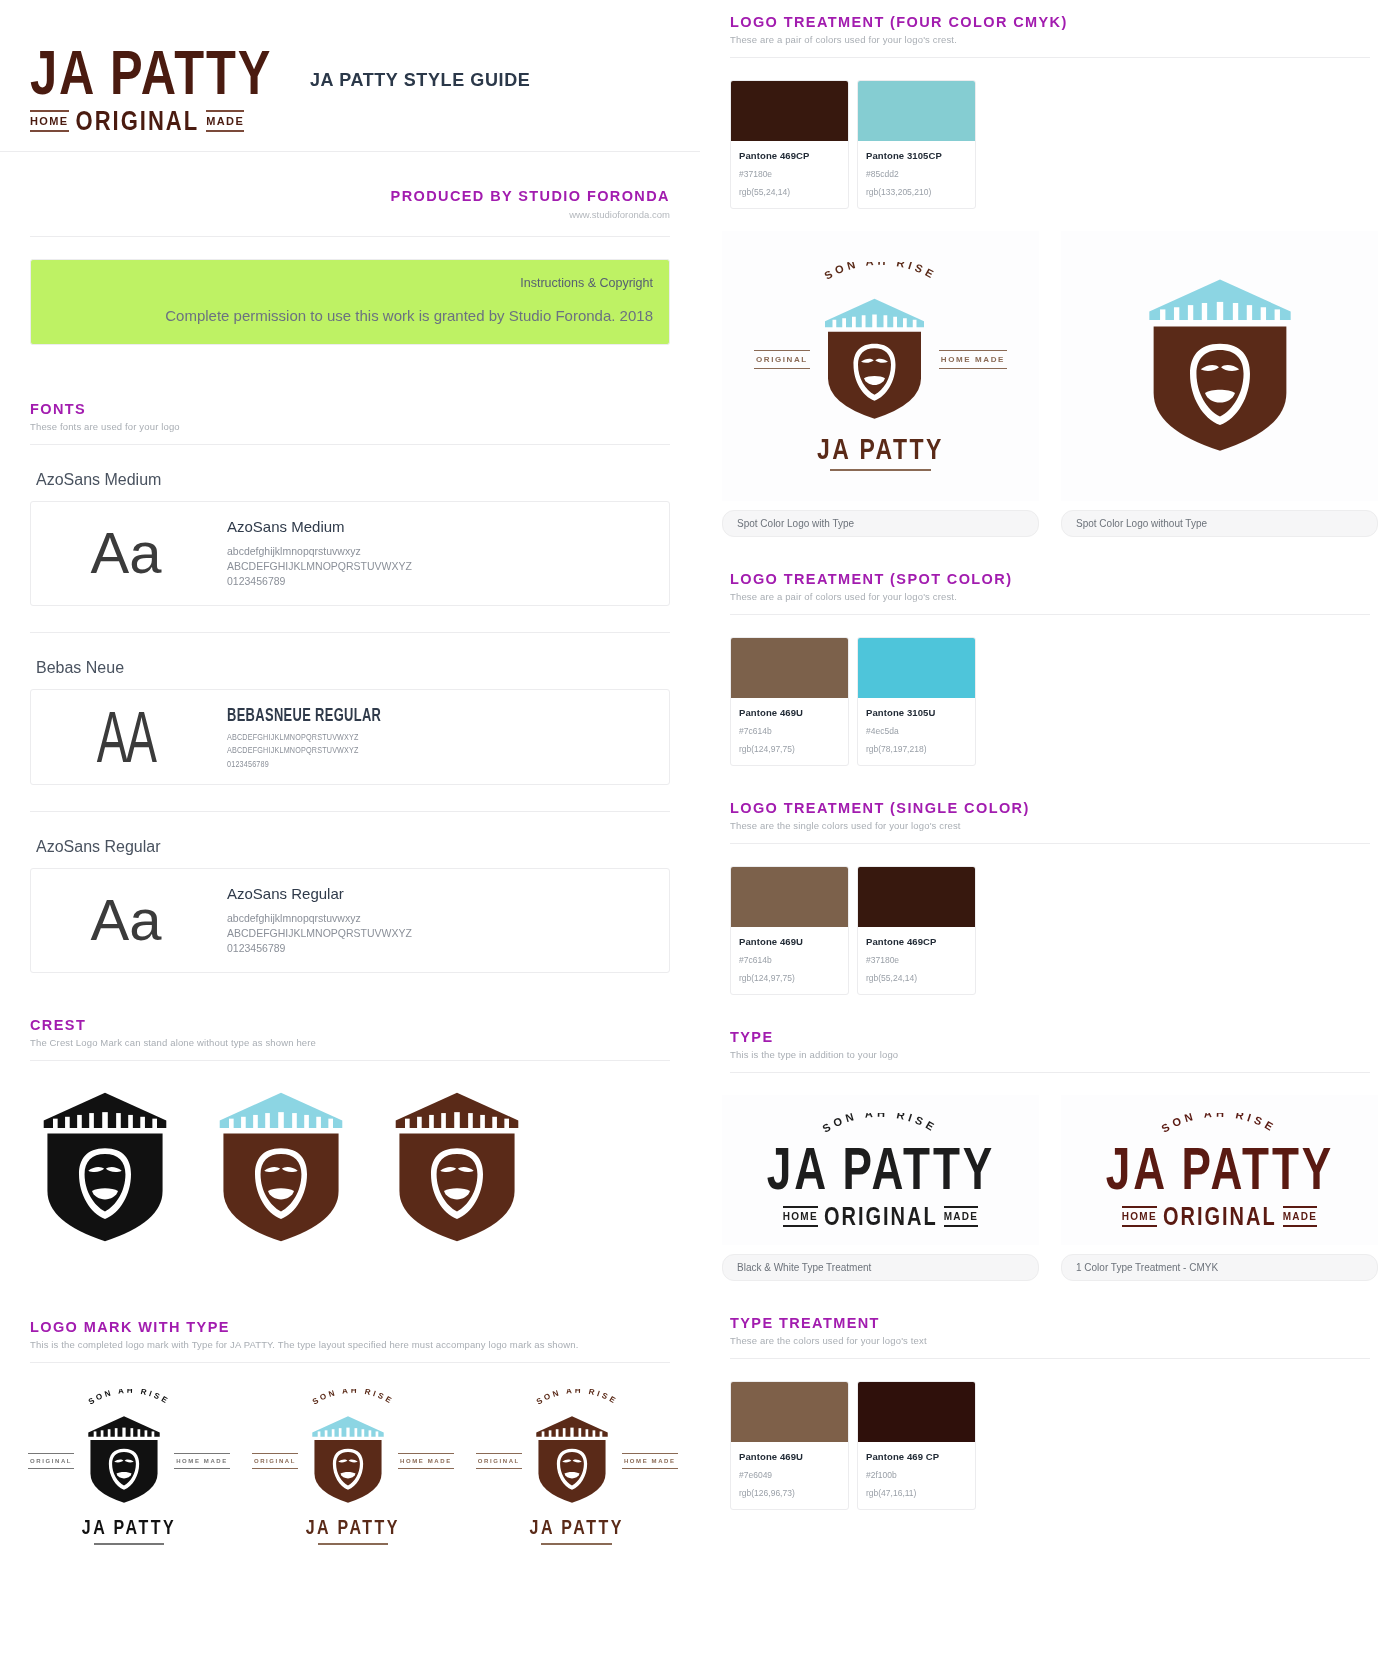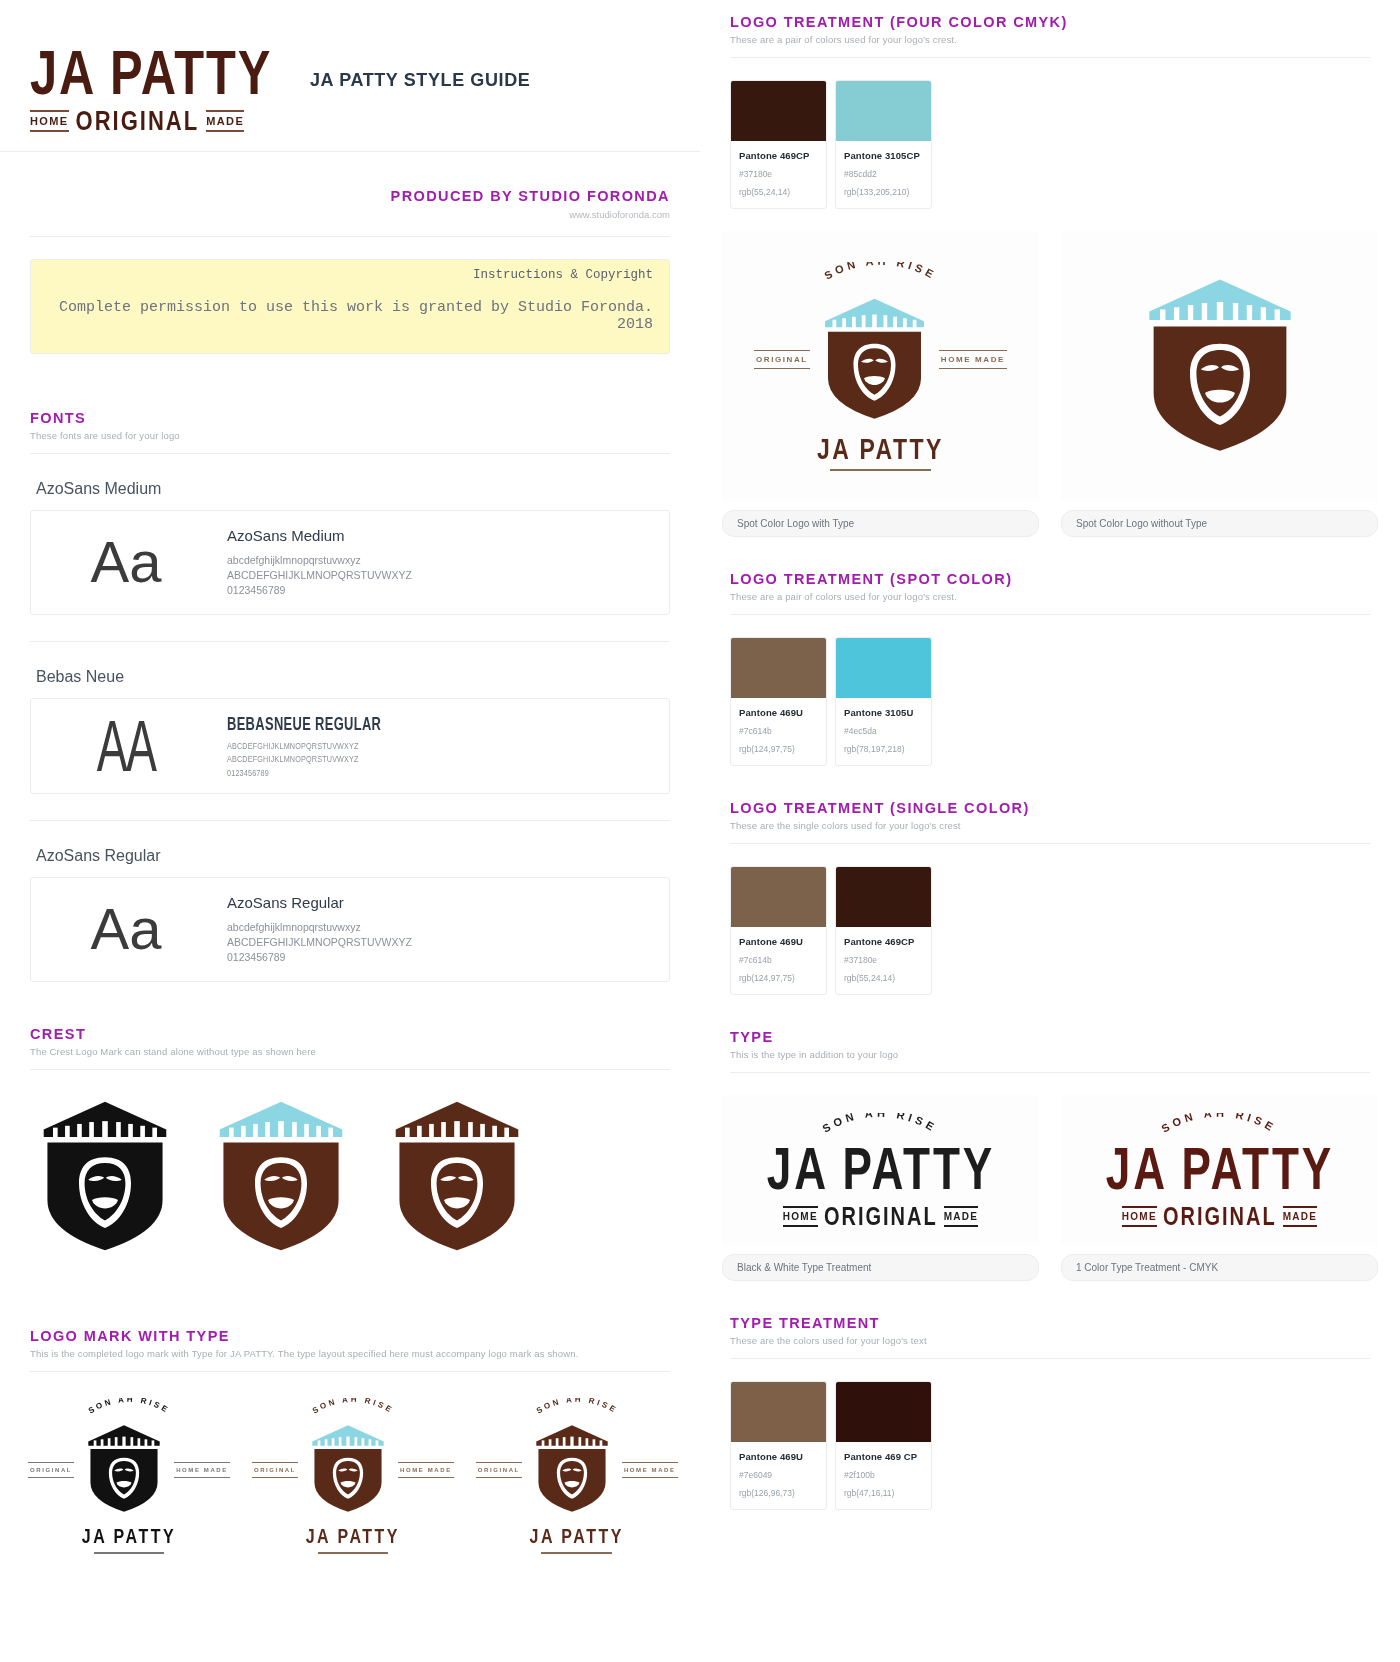--- a/index.html
+++ b/index.html
@@ -87,23 +87,22 @@
     transform: scaleY(1.25);
   }
 
   
   .produced { padding: 36px 30px 0 30px; text-align: right; }
   .produced-sub { font-size: 9.5px; color: #b4b8bd; margin-top: 5px; }
   .notebox {
     margin-top: 22px;
     border: 1px solid #ececee;
     border-radius: 3px;
-    padding: 8px 16px 20px 16px;
-    background: #fef9c3;
-    font-family: Liberation Mono, monospace;
+    padding: 16px 16px 20px 16px;
+    background: #bef264;
   }
   .notebox-title { font-size: 12.5px; color: #566071; }
   .notebox-body { font-size: 15px; color: #6b7280; margin-top: 17px; }
 
   
   .font-name {
     font-size: 16px;
     color: #49525f;
     margin: 26px 0 12px 6px;
     font-weight: 400;
@@ -149,21 +148,21 @@
   }
   .sec-divider { height: 1px; background: #ececee; margin: 26px 0 0 0; }
 
   
   .crest-row { display: flex; gap: 46px; padding: 26px 30px 0 40px; }
   .mark-row { display: flex; gap: 22px; padding: 26px 20px 0 28px; align-items: flex-start; }
 
   
   .swatch-row { display: flex; gap: 8px; padding: 22px 30px 0 30px; }
   .swatch {
-    width: 97px;
+    width: 119px;
     border: 1px solid #ececee;
     border-radius: 3px;
     overflow: hidden;
     background: #fff;
   }
   .swatch .chip { height: 60px; width: 100%; display: block; }
   .swatch .meta { padding: 9px 8px 11px 8px; }
   .swatch .pname {
     font-size: 9.5px;
     font-weight: 700;

